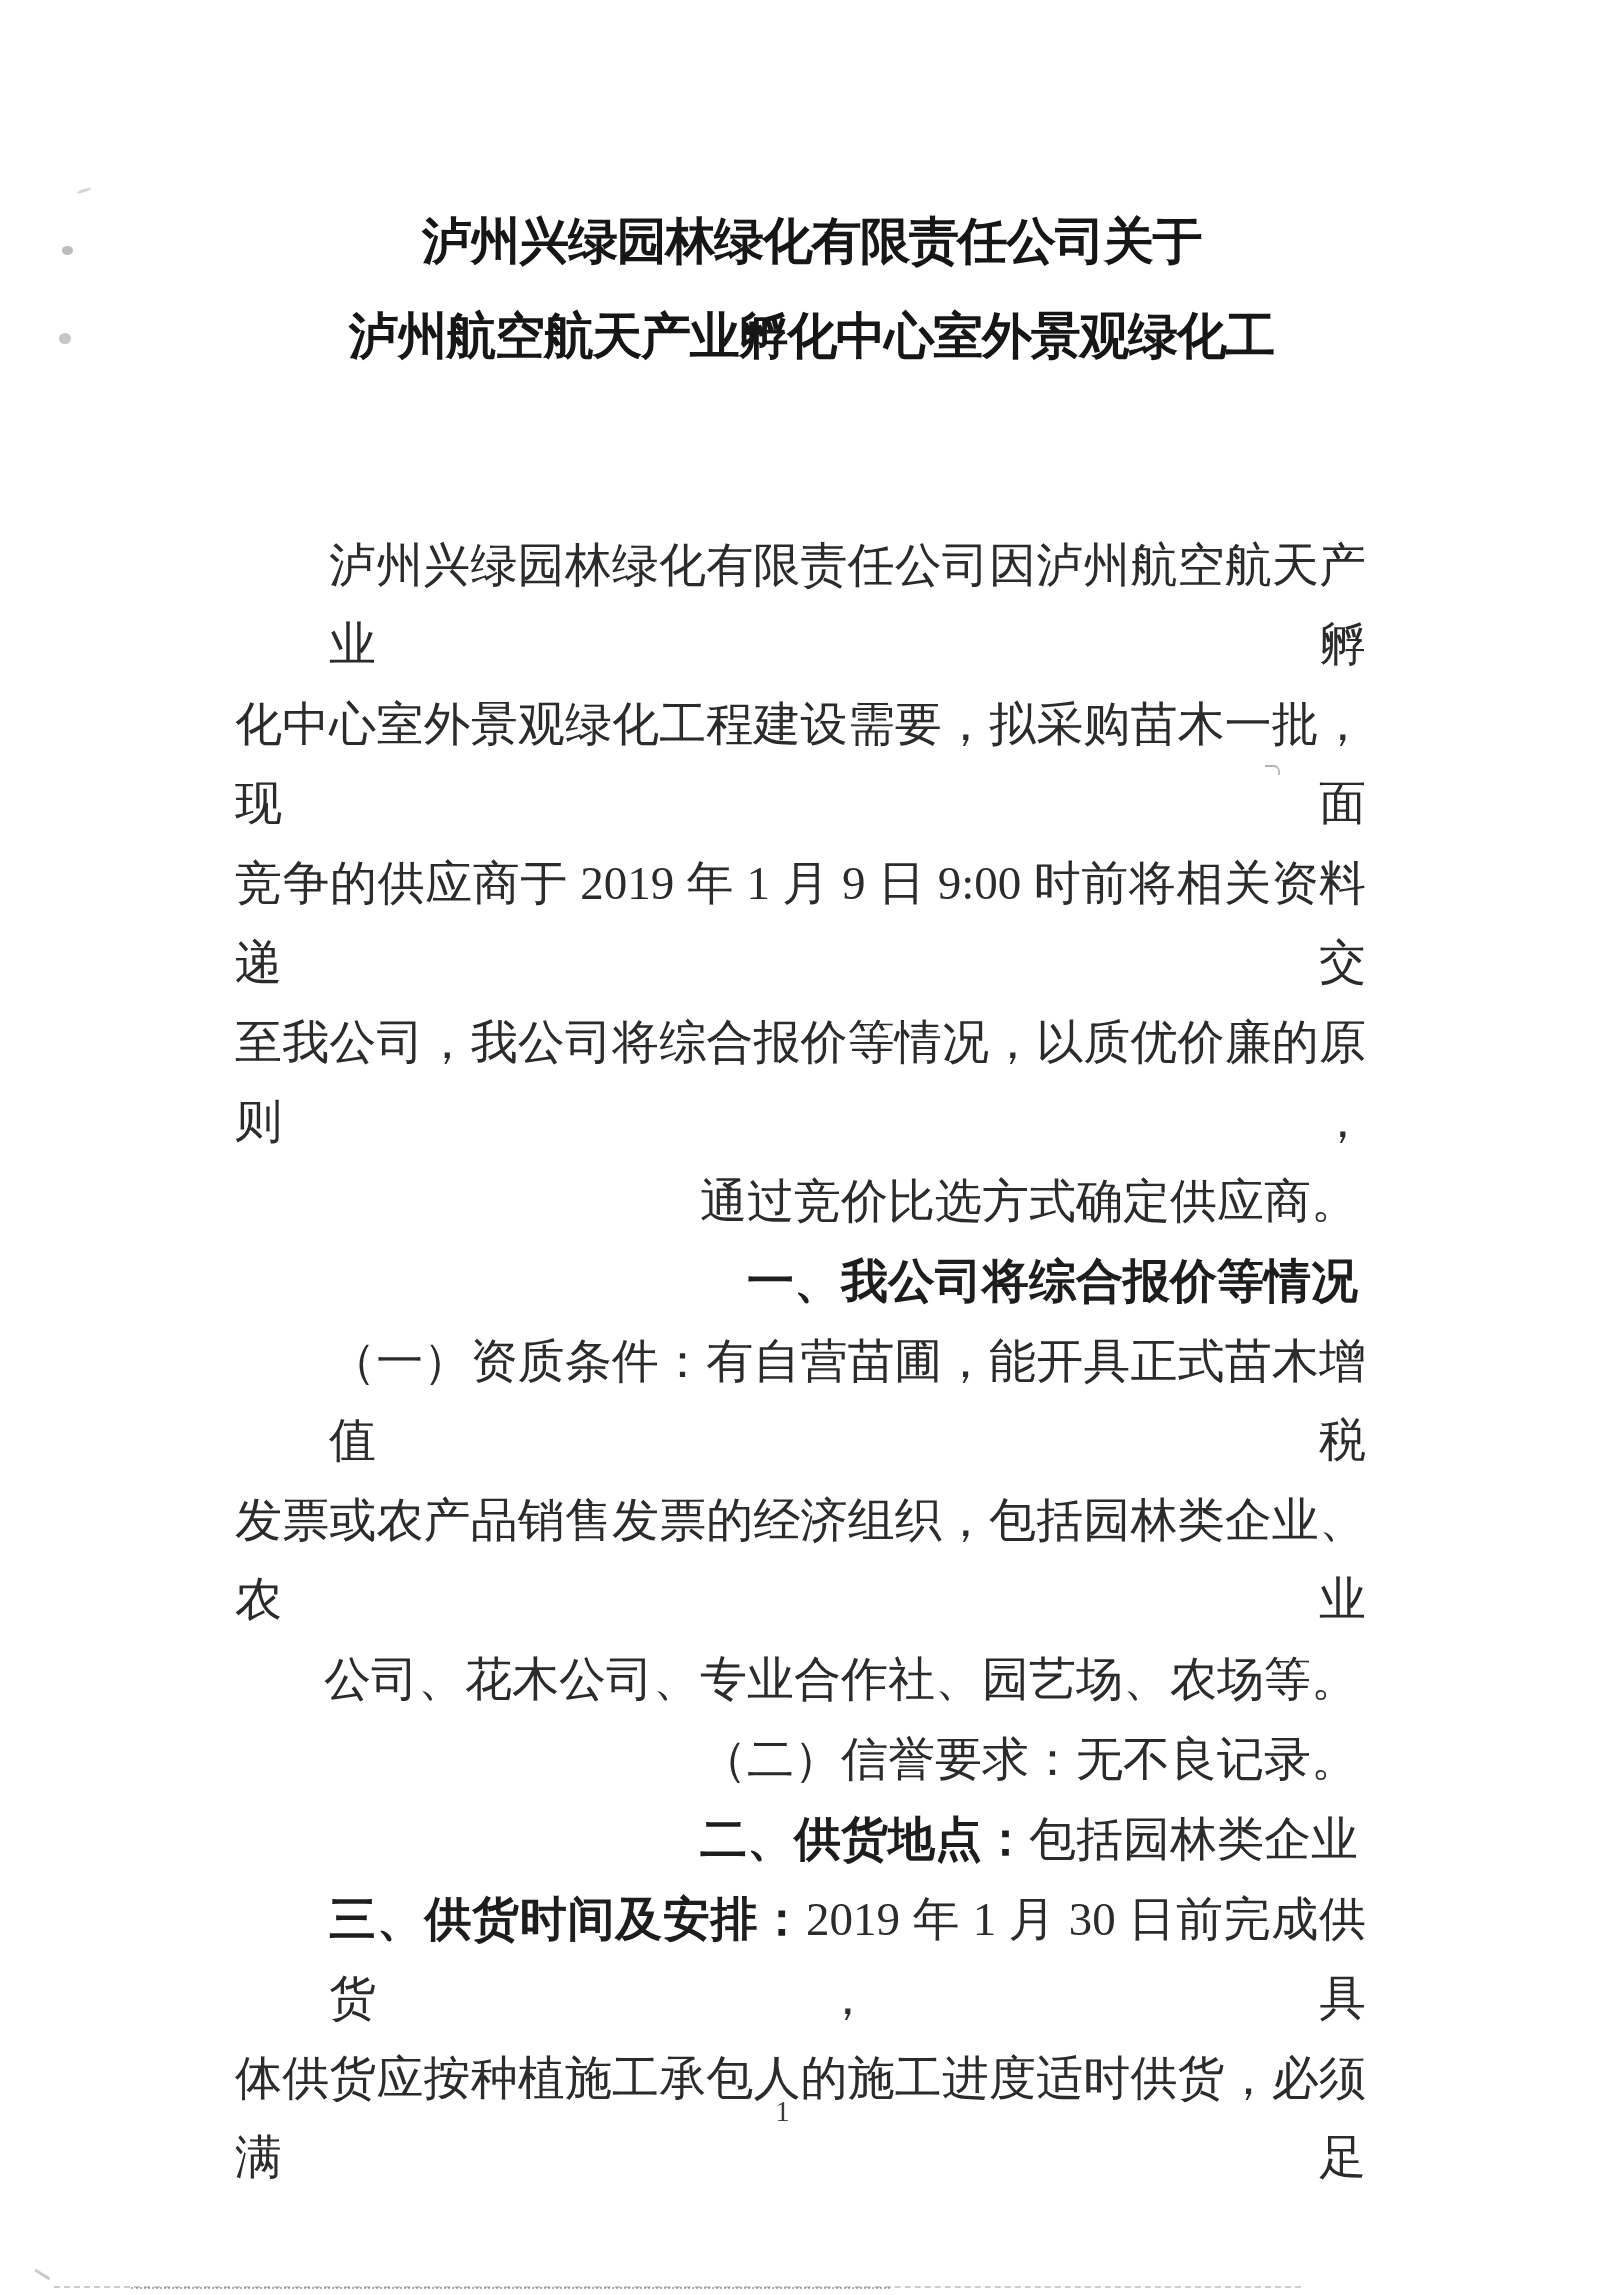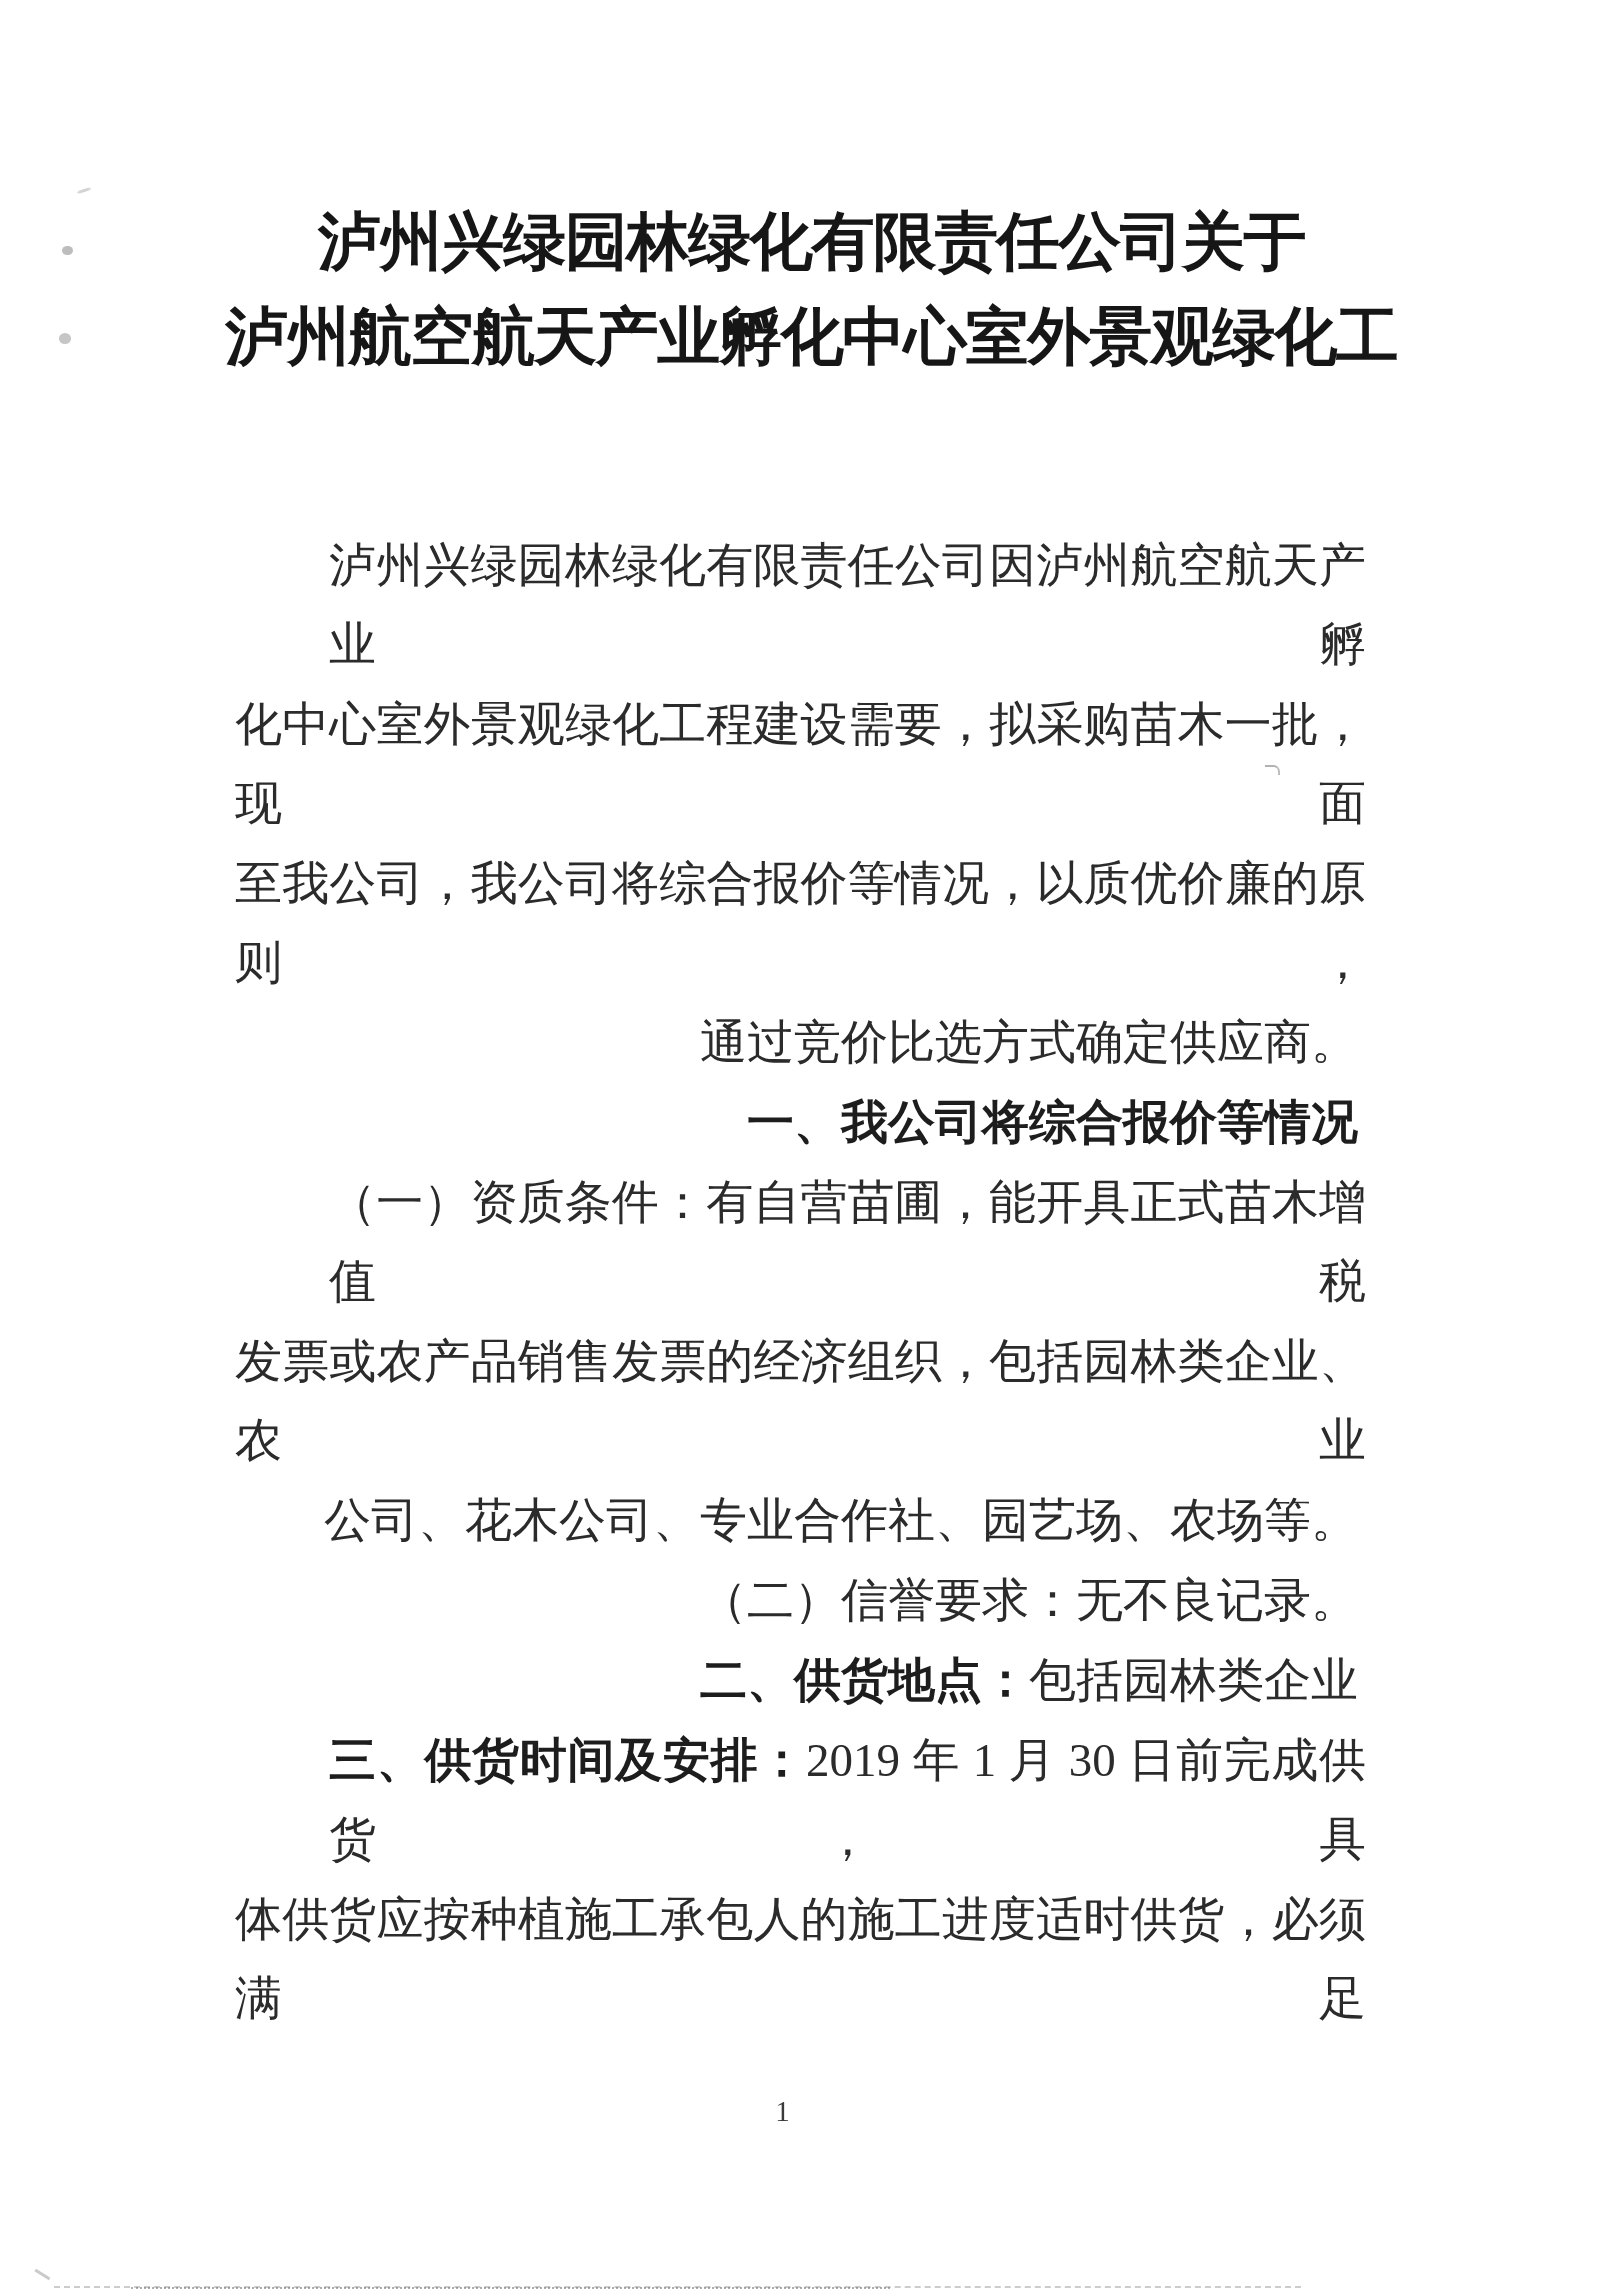--- a/index.html
+++ b/index.html
@@ -17,21 +17,21 @@
     color: #2b2b2b;
   }
   .title-block {
     position: absolute;
     top: 194px;
     left: 59px;
     width: 1505px;
     text-align: center;
     font-family: "Liberation Sans", sans-serif;
     font-weight: bold;
-    font-size: 63px;
+    font-size: 50px;
     line-height: 95px;
     letter-spacing: -1.3px;
     color: #161616;
   }
   .body-block {
     position: absolute;
     top: 525px;
     left: 227px;
     width: 1131px;
     font-family: "Liberation Serif", serif;
@@ -115,20 +115,21 @@
 <div class="page">
 
   <div class="title-block">
     <div class="title-line">泸州兴绿园林绿化有限责任公司关于</div>
     <div class="title-line">泸州航空航天产业孵化中心室外景观绿化工</div>
   </div>
 
   <div class="body-block">
     <div class="line j indent"><span class="b"></span><span>泸州兴绿园林绿化有限责任公司因泸州航空航天产业孵</span></div>
     <div class="line j"><span class="b"></span><span>化中心室外景观绿化工程建设需要，拟采购苗木一批，现面</span></div>
+    <div class="line j"><span class="b"></span><span>竞争的供应商于 2019 年 1 月 9 日 9:00 时前将相关资料递交</span></div>
     <div class="line j"><span class="b"></span><span>至我公司，我公司将综合报价等情况，以质优价廉的原则，</span></div>
     <div class="line"><span class="b"></span><span>通过竞价比选方式确定供应商。</span></div>
     <div class="line indent"><span class="b">一、我公司将综合报价等情况</span><span></span></div>
     <div class="line j indent"><span class="b"></span><span>（一）资质条件：有自营苗圃，能开具正式苗木增值税</span></div>
     <div class="line j"><span class="b"></span><span>发票或农产品销售发票的经济组织，包括园林类企业、农业</span></div>
     <div class="line"><span class="b"></span><span>公司、花木公司、专业合作社、园艺场、农场等。</span></div>
     <div class="line indent"><span class="b"></span><span>（二）信誉要求：无不良记录。</span></div>
     <div class="line indent"><span class="b">二、供货地点：</span><span>包括园林类企业</span></div>
     <div class="line j indent"><span class="b">三、供货时间及安排：</span><span>2019 年 1 月 30 日前完成供货，具</span></div>
     <div class="line j"><span class="b"></span><span>体供货应按种植施工承包人的施工进度适时供货，必须满足</span></div>

